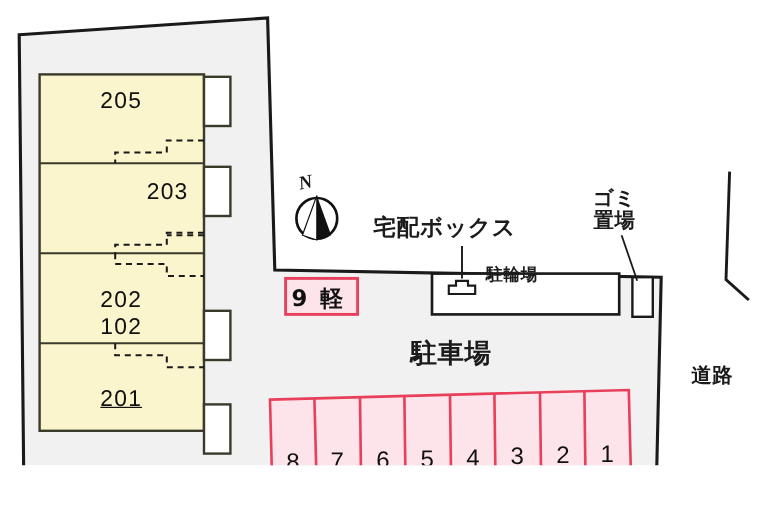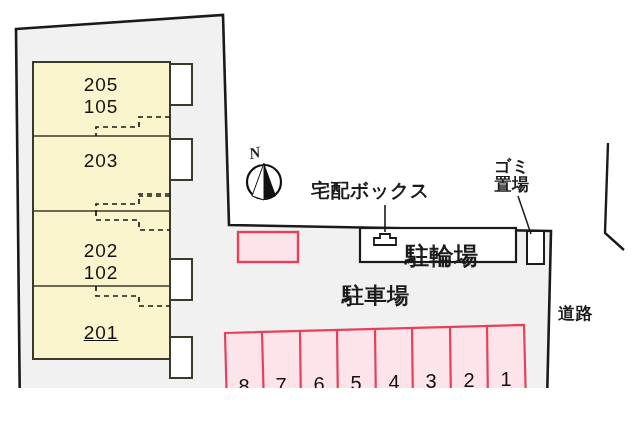--- a/index.html
+++ b/index.html
@@ -58,29 +58,29 @@
   }
   #label-gomi {
     left: 492px; top: 158px;
     font-size: 17px;
     line-height: 1.05;
     text-align: center;
     width: 40px;
   }
   #label-gomi span { display: block; }
   #label-chuurinjou {
-    left: 405px; top: 244px;
-    font-size: 24px;
+    left: 405px; top: 222px;
+    font-size: 14px;
   }
   #label-chuushajou {
     left: 342px; top: 285px;
     font-size: 22px;
   }
   #label-douro {
-    left: 558px; top: 305px;
+    left: 576px; top: 305px;
     font-size: 17px;
   }
   #label-kei {
     position: absolute;
     left: 243px; top: 236px;
     font-size: 19px;
     font-weight: 700;
     color: #111111;
     letter-spacing: 2px;
   }
@@ -163,33 +163,33 @@
     </g>
 
     <g fill="none" stroke="#1a1a1a" stroke-width="2.4">
       <path d="M 608,143 L 605,233 L 624,250"></path>
     </g>
 
   </svg>
 
   <div class="unit-num" style="left:31px; top:74px;">
     <span>205</span>
-    <span>105</span>
-  </div>
-  <div class="unit-num" style="left:31px; top:150px;">
+  </div>
+  <div class="unit-num" style="left:17px; top:150px;text-align:right;">
     <span>203</span>
   </div>
   <div class="unit-num" style="left:31px; top:240px;">
     <span>202</span>
     <span>102</span>
   </div>
   <div class="unit-num" style="left:31px; top:322px;text-decoration:underline;">
     <span>201</span>
   </div>
 
+  <div id="label-kei" class="jp">9 軽</div>
 
   <div class="lbl" id="label-north">N</div>
 
   <div class="lbl jp" id="label-gomi">
     <span>ゴミ</span>
     <span>置場</span>
   </div>
 
   <div class="lbl jp" id="label-takuhai">宅配ボックス</div>
 

